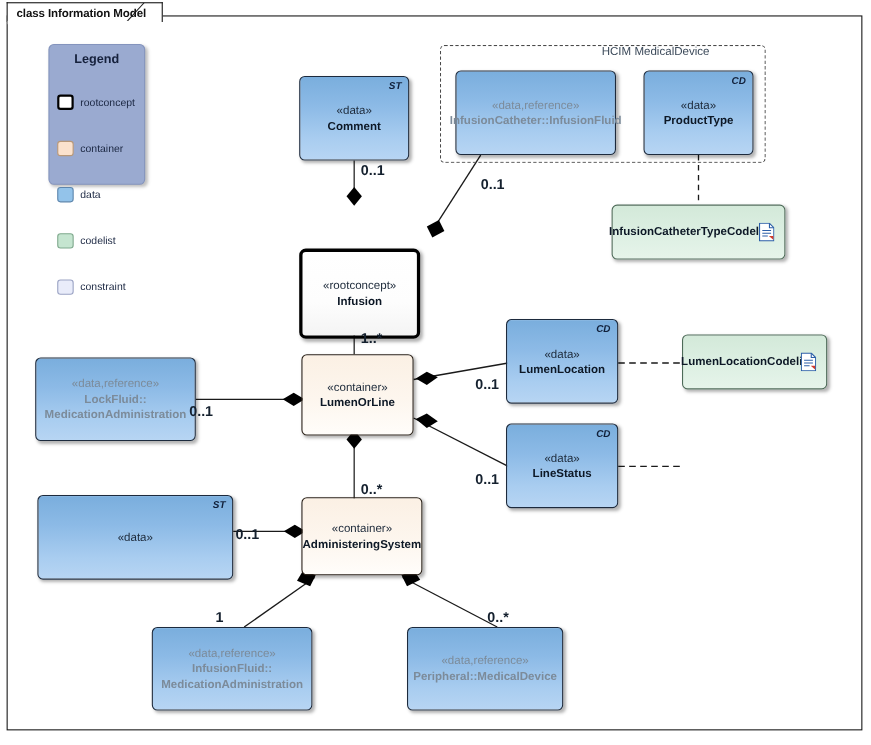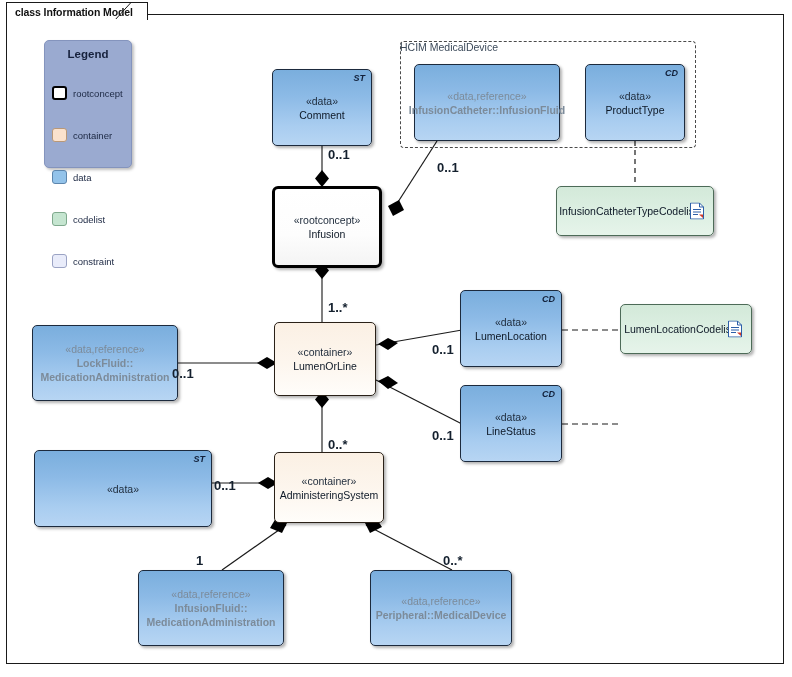--- a/index.html
+++ b/index.html
@@ -91,21 +91,21 @@
     text-align: center;
   }
   .node .stereotype {
     font-size: 10.5px;
     color: #1d2a3a;
     line-height: 14px;
     white-space: nowrap;
   }
   .node .nm {
     font-size: 10.5px;
-    font-weight: normal;
+    font-weight: bold;
     color: #0d1826;
     line-height: 14px;
     white-space: nowrap;
   }
   .node .corner {
     position: absolute;
     top: 3px;
     right: 6px;
     font-size: 9px;
     font-style: italic;
@@ -128,20 +128,21 @@
   
   .n-container {
     border: 1px solid #2a2118;
     background: linear-gradient(to bottom, #fbf0e4 0%, #fdf6ee 55%, #fffdfa 100%);
   }
   
   .n-root {
     border: 3px solid #000000;
     background: linear-gradient(to bottom, #ffffff 0%, #fdfdfd 60%, #f4f4f4 100%);
     border-radius: 6px;
+    margin-top: 40px;
   }
   
   .n-codelist {
     border: 1px solid #4d6b58;
     background: linear-gradient(to bottom, #d3e9d9 0%, #dcefe2 50%, #e6f4ea 100%);
     flex-direction: row;
     justify-content: center;
   }
   .n-codelist .nm { font-size: 10.5px; }
   .doc-icon {
@@ -160,24 +161,25 @@
     border-radius: 4px;
     box-sizing: border-box;
     z-index: 2;
     background: transparent;
   }
   .pkg-label {
     position: absolute;
     top: 5px;
     left: 0;
     width: 100%;
-    text-align: left;
+    text-align: center;
     font-size: 10.5px;
     color: #3c4a5a;
     z-index: 3;
+    padding-left: 48px;
   }
 
   
   .legend {
     position: absolute;
     left: 44px;
     top: 40px;
     width: 88px;
     height: 128px;
     background: #9aaad0;

